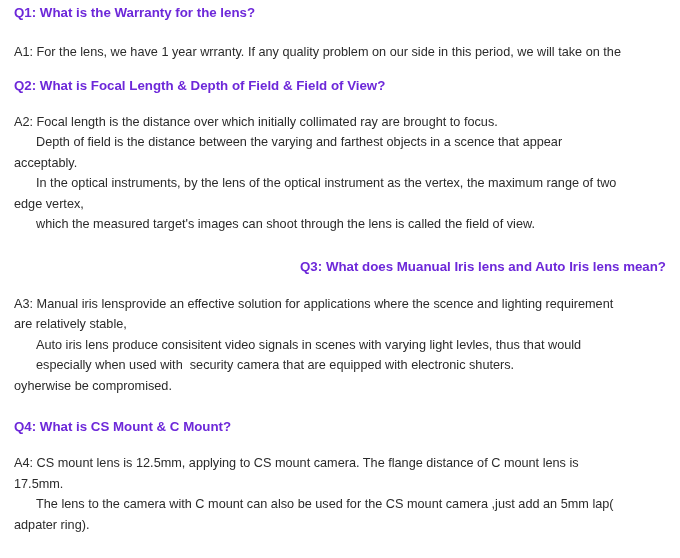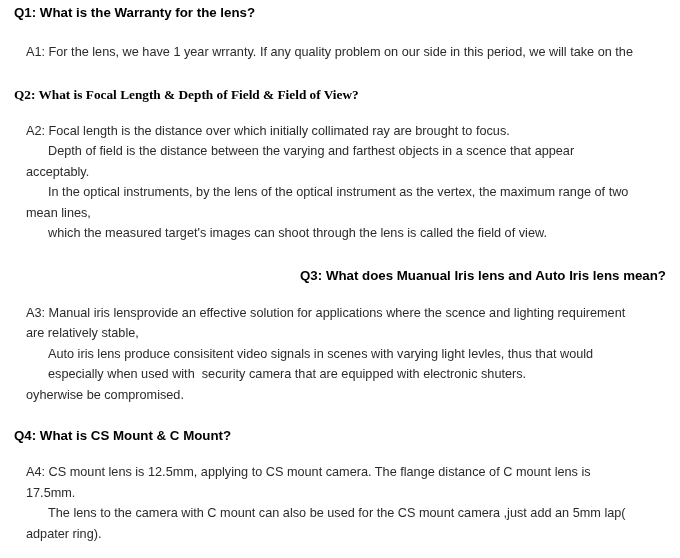--- a/index.html
+++ b/index.html
@@ -21,43 +21,42 @@
     padding: 0 14px;
     position: relative;
   }
   .qa-block {
     margin: 0;
   }
   .q {
     font-size: 13.3px;
     font-weight: bold;
     line-height: 17px;
-    color: #000000;
+    color: #6d28d9;
     margin: 0;
     padding: 0;
   }
   .a {
     font-size: 12.7px;
     line-height: 20.5px;
     color: #2b2b2b;
     margin: 0;
     padding: 0;
   }
   .a .line {
     display: block;
     white-space: pre-wrap;
-    margin-left: 12px;
   }
   .indent {
     padding-left: 22px;
   }
   
   #q1 { margin-top: 4px; }
   #a1 { margin-top: 21px; }
-  #q2 { margin-top: 23px; font-family: Liberation Serif, serif; }
+  #q2 { margin-top: 14px; }
   #a2 { margin-top: 18px; }
   #q3 { margin-top: 23px; text-align: right; }
   #a3 { margin-top: 19px; }
   #q4 { margin-top: 22px; }
   #a4 { margin-top: 18px; }
 </style>
 </head>
 <body>
 
 <div class="page">
@@ -69,21 +68,21 @@
     </div>
   </div>
 
   <div class="qa-block">
     <p class="q" id="q2">Q2: What is Focal Length &amp; Depth of Field &amp; Field of View?</p>
     <div class="a" id="a2">
       <span class="line">A2: Focal length is the distance over which initially collimated ray are brought to focus.</span>
       <span class="line indent">Depth of field is the distance between the varying and farthest objects in a scence that appear</span>
       <span class="line">acceptably.</span>
       <span class="line indent">In the optical instruments, by the lens of the optical instrument as the vertex, the maximum range of two</span>
-      <span class="line">mean lines,</span>
+      <span class="line">edge vertex,</span>
       <span class="line indent">which the measured target's images can shoot through the lens is called the field of view.</span>
     </div>
   </div>
 
   <div class="qa-block">
     <p class="q" id="q3">Q3: What does Muanual Iris lens and Auto Iris lens mean?</p>
     <div class="a" id="a3">
       <span class="line">A3: Manual iris lensprovide an effective solution for applications where the scence and lighting requirement</span>
       <span class="line">are relatively stable,</span>
       <span class="line indent">Auto iris lens produce consisitent video signals in scenes with varying light levles, thus that would</span>

